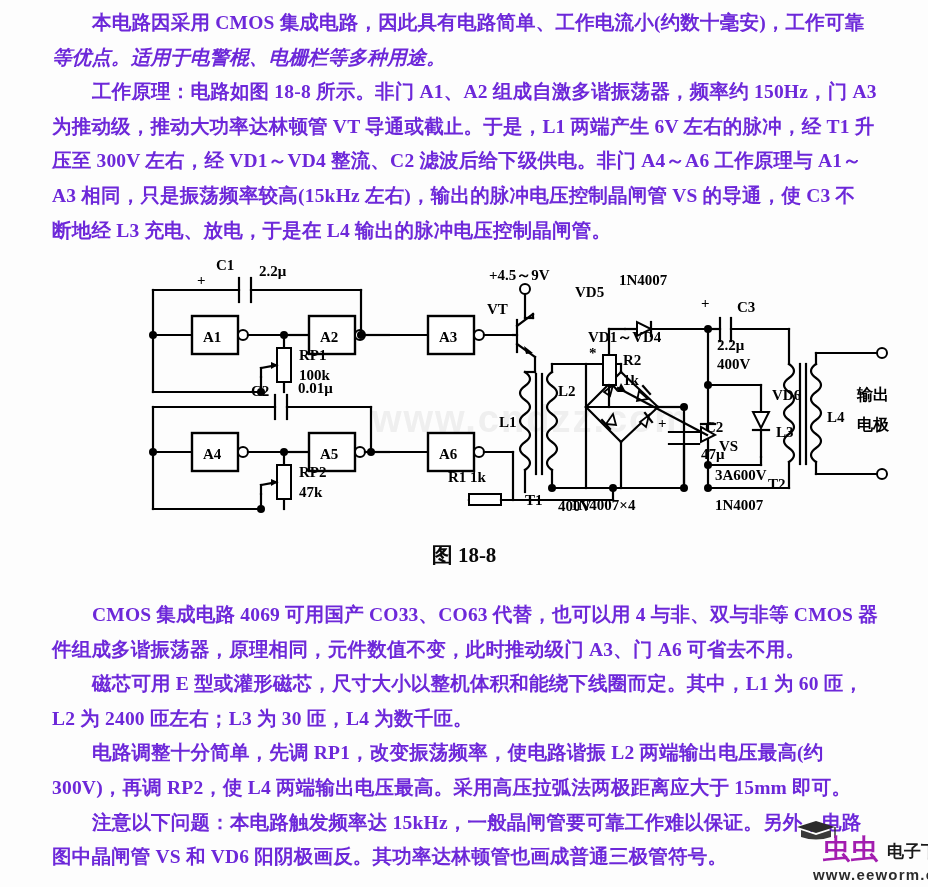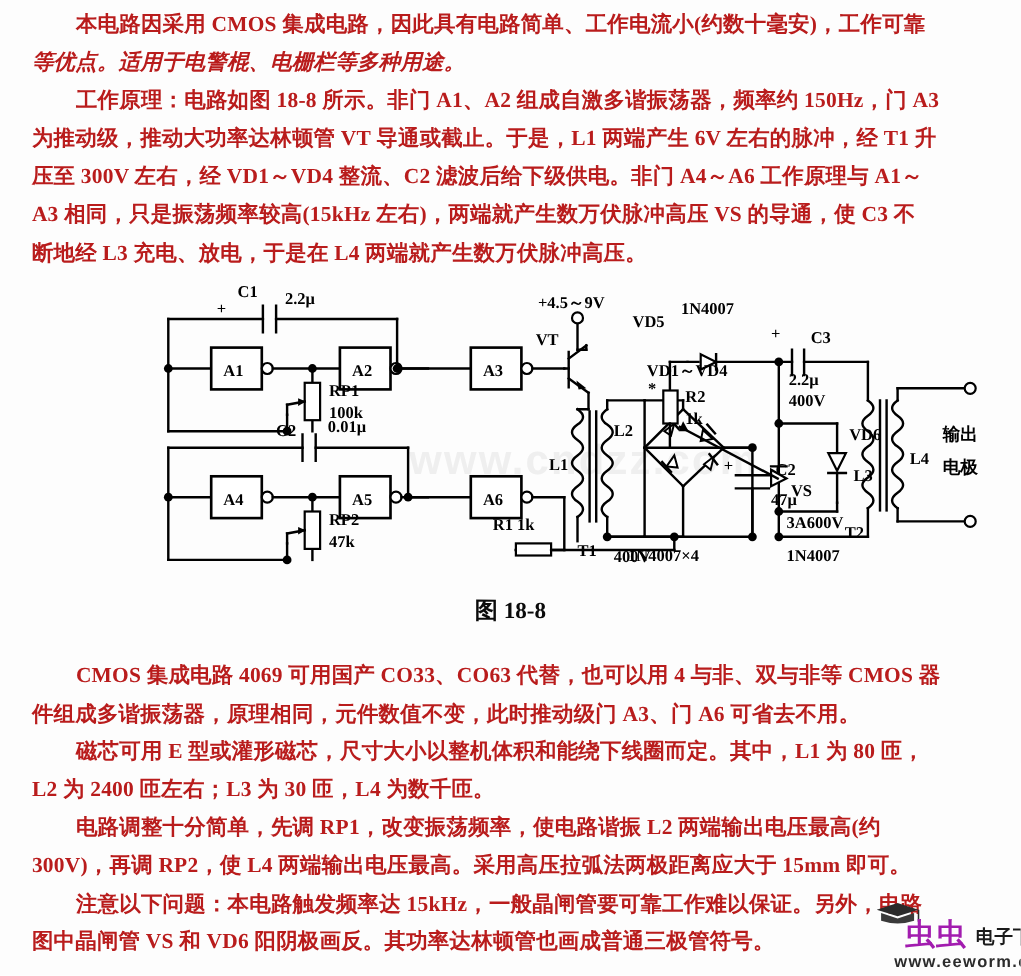--- a/index.html
+++ b/index.html
@@ -11,28 +11,28 @@
     position: relative;
     width: 928px;
     height: 887px;
     background: #fdfdfd;
     font-family: "Liberation Serif", "DejaVu Serif", serif;
     color: #000;
     overflow: hidden;
   }
   .para {
     position: absolute;
-    left: 29px;
+    left: 52px;
     width: 860px;
     font-size: 19.5px;
     line-height: 34.6px;
     letter-spacing: 0.2px;
     text-align: justify;
     text-justify: inter-character;
-    color: #b91c1c;
+    color: #6d28d9;
     font-weight: 600;
   }
   .para .ind { display: inline-block; width: 40px; }
   .caption {
     position: absolute;
     width: 928px;
     text-align: center;
     font-size: 21px;
     font-weight: 700;
     color: #0a0a0a;
@@ -137,24 +137,24 @@
   <div class="para" style="top:75.2px;">
     <span class="ind"></span><span>工作原理：电路如图 18-8 所示。非门 A1、A2 组成自激多谐振荡器，频率约 150Hz，门 A3</span>
   </div>
   <div class="para" style="top:109.8px;">
     <span>为推动级，推动大功率达林顿管 VT 导通或截止。于是，L1 两端产生 6V 左右的脉冲，经 T1 升</span>
   </div>
   <div class="para" style="top:144.4px;">
     <span>压至 300V 左右，经 VD1～VD4 整流、C2 滤波后给下级供电。非门 A4～A6 工作原理与 A1～</span>
   </div>
   <div class="para" style="top:179px;">
-    <span>A3 相同，只是振荡频率较高(15kHz 左右)，两端就产生数万伏脉冲高压 VS 的导通，使 C3 不</span>
+    <span>A3 相同，只是振荡频率较高(15kHz 左右)，输出的脉冲电压控制晶闸管 VS 的导通，使 C3 不</span>
   </div>
   <div class="para" style="top:213.6px;">
-    <span>断地经 L3 充电、放电，于是在 L4 两端就产生数万伏脉冲高压。</span>
+    <span>断地经 L3 充电、放电，于是在 L4 输出的脉冲电压控制晶闸管。</span>
   </div>
 
   <div id="watermark">www.cndzz.com</div>
 
   <div id="figure">
     <svg width="928" height="278" viewBox="0 0 928 278" xmlns="http://www.w3.org/2000/svg">
       <defs>
         <g id="gatebody">
           <rect x="0" y="0" width="46" height="38" fill="#fff" stroke="#000" stroke-width="2.4"></rect>
         </g>
@@ -427,21 +427,21 @@
   <div class="caption" style="top:541px;">图 18-8</div>
 
   <div class="para" style="top:598px;">
     <span class="ind"></span><span>CMOS 集成电路 4069 可用国产 CO33、CO63 代替，也可以用 4 与非、双与非等 CMOS 器</span>
   </div>
   <div class="para" style="top:632.6px;">
     <span>件组成多谐振荡器，原理相同，元件数值不变，此时推动级门 A3、门 A6 可省去不用。</span>
   </div>
 
   <div class="para" style="top:667.2px;">
-    <span class="ind"></span><span>磁芯可用 E 型或灌形磁芯，尺寸大小以整机体积和能绕下线圈而定。其中，L1 为 80 匝，</span>
+    <span class="ind"></span><span>磁芯可用 E 型或灌形磁芯，尺寸大小以整机体积和能绕下线圈而定。其中，L1 为 60 匝，</span>
   </div>
   <div class="para" style="top:701.8px;">
     <span>L2 为 2400 匝左右；L3 为 30 匝，L4 为数千匝。</span>
   </div>
 
   <div class="para" style="top:736.4px;">
     <span class="ind"></span><span>电路调整十分简单，先调 RP1，改变振荡频率，使电路谐振 L2 两端输出电压最高(约</span>
   </div>
   <div class="para" style="top:771px;">
     <span>300V)，再调 RP2，使 L4 两端输出电压最高。采用高压拉弧法两极距离应大于 15mm 即可。</span>

